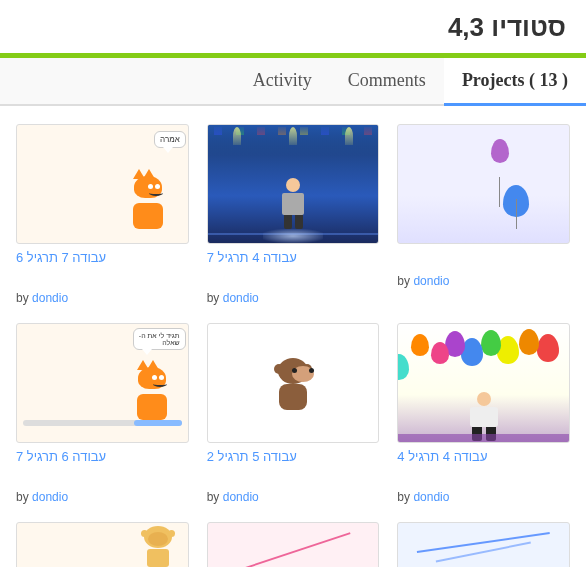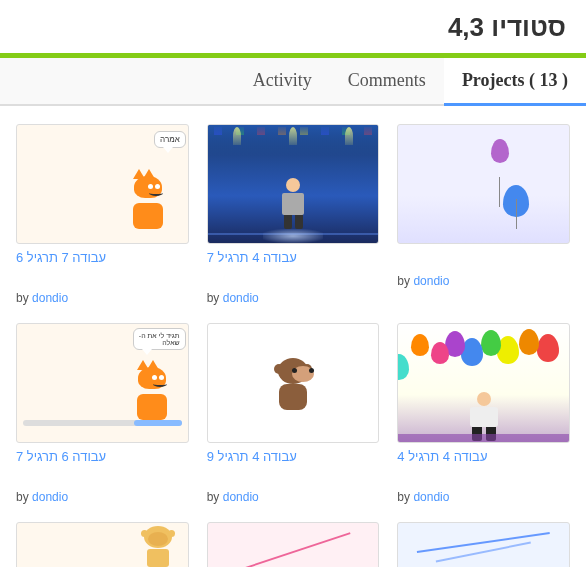--- a/index.html
+++ b/index.html
@@ -443,21 +443,21 @@
         <div class="monkey-ear-l"></div>
         <div class="monkey-ear-r"></div>
         <div class="monkey-face">
           <div class="monkey-face-inner"></div>
           <div class="monkey-eye-l"></div>
           <div class="monkey-eye-r"></div>
         </div>
         <div class="monkey-torso"></div>
       </div>
     </div>
-    <div class="project-title">עבודה 4 תרגיל 9</div>
+    <div class="project-title">עבודה 5 תרגיל 2</div>
     <div class="project-author">
       <span>by</span>
       <a>dondio</a>
     </div>
   </div>
 
   <div class="project-card">
     <div class="project-thumb thumb-scratch-cat" style="position:relative;">
       <div class="speech-bubble" style="font-size:7px;top:4px;right:2px;max-width:70px;text-align:right;">תגיד לי את ה-<br>שאלה</div>
       <div class="scratch-cat2">

